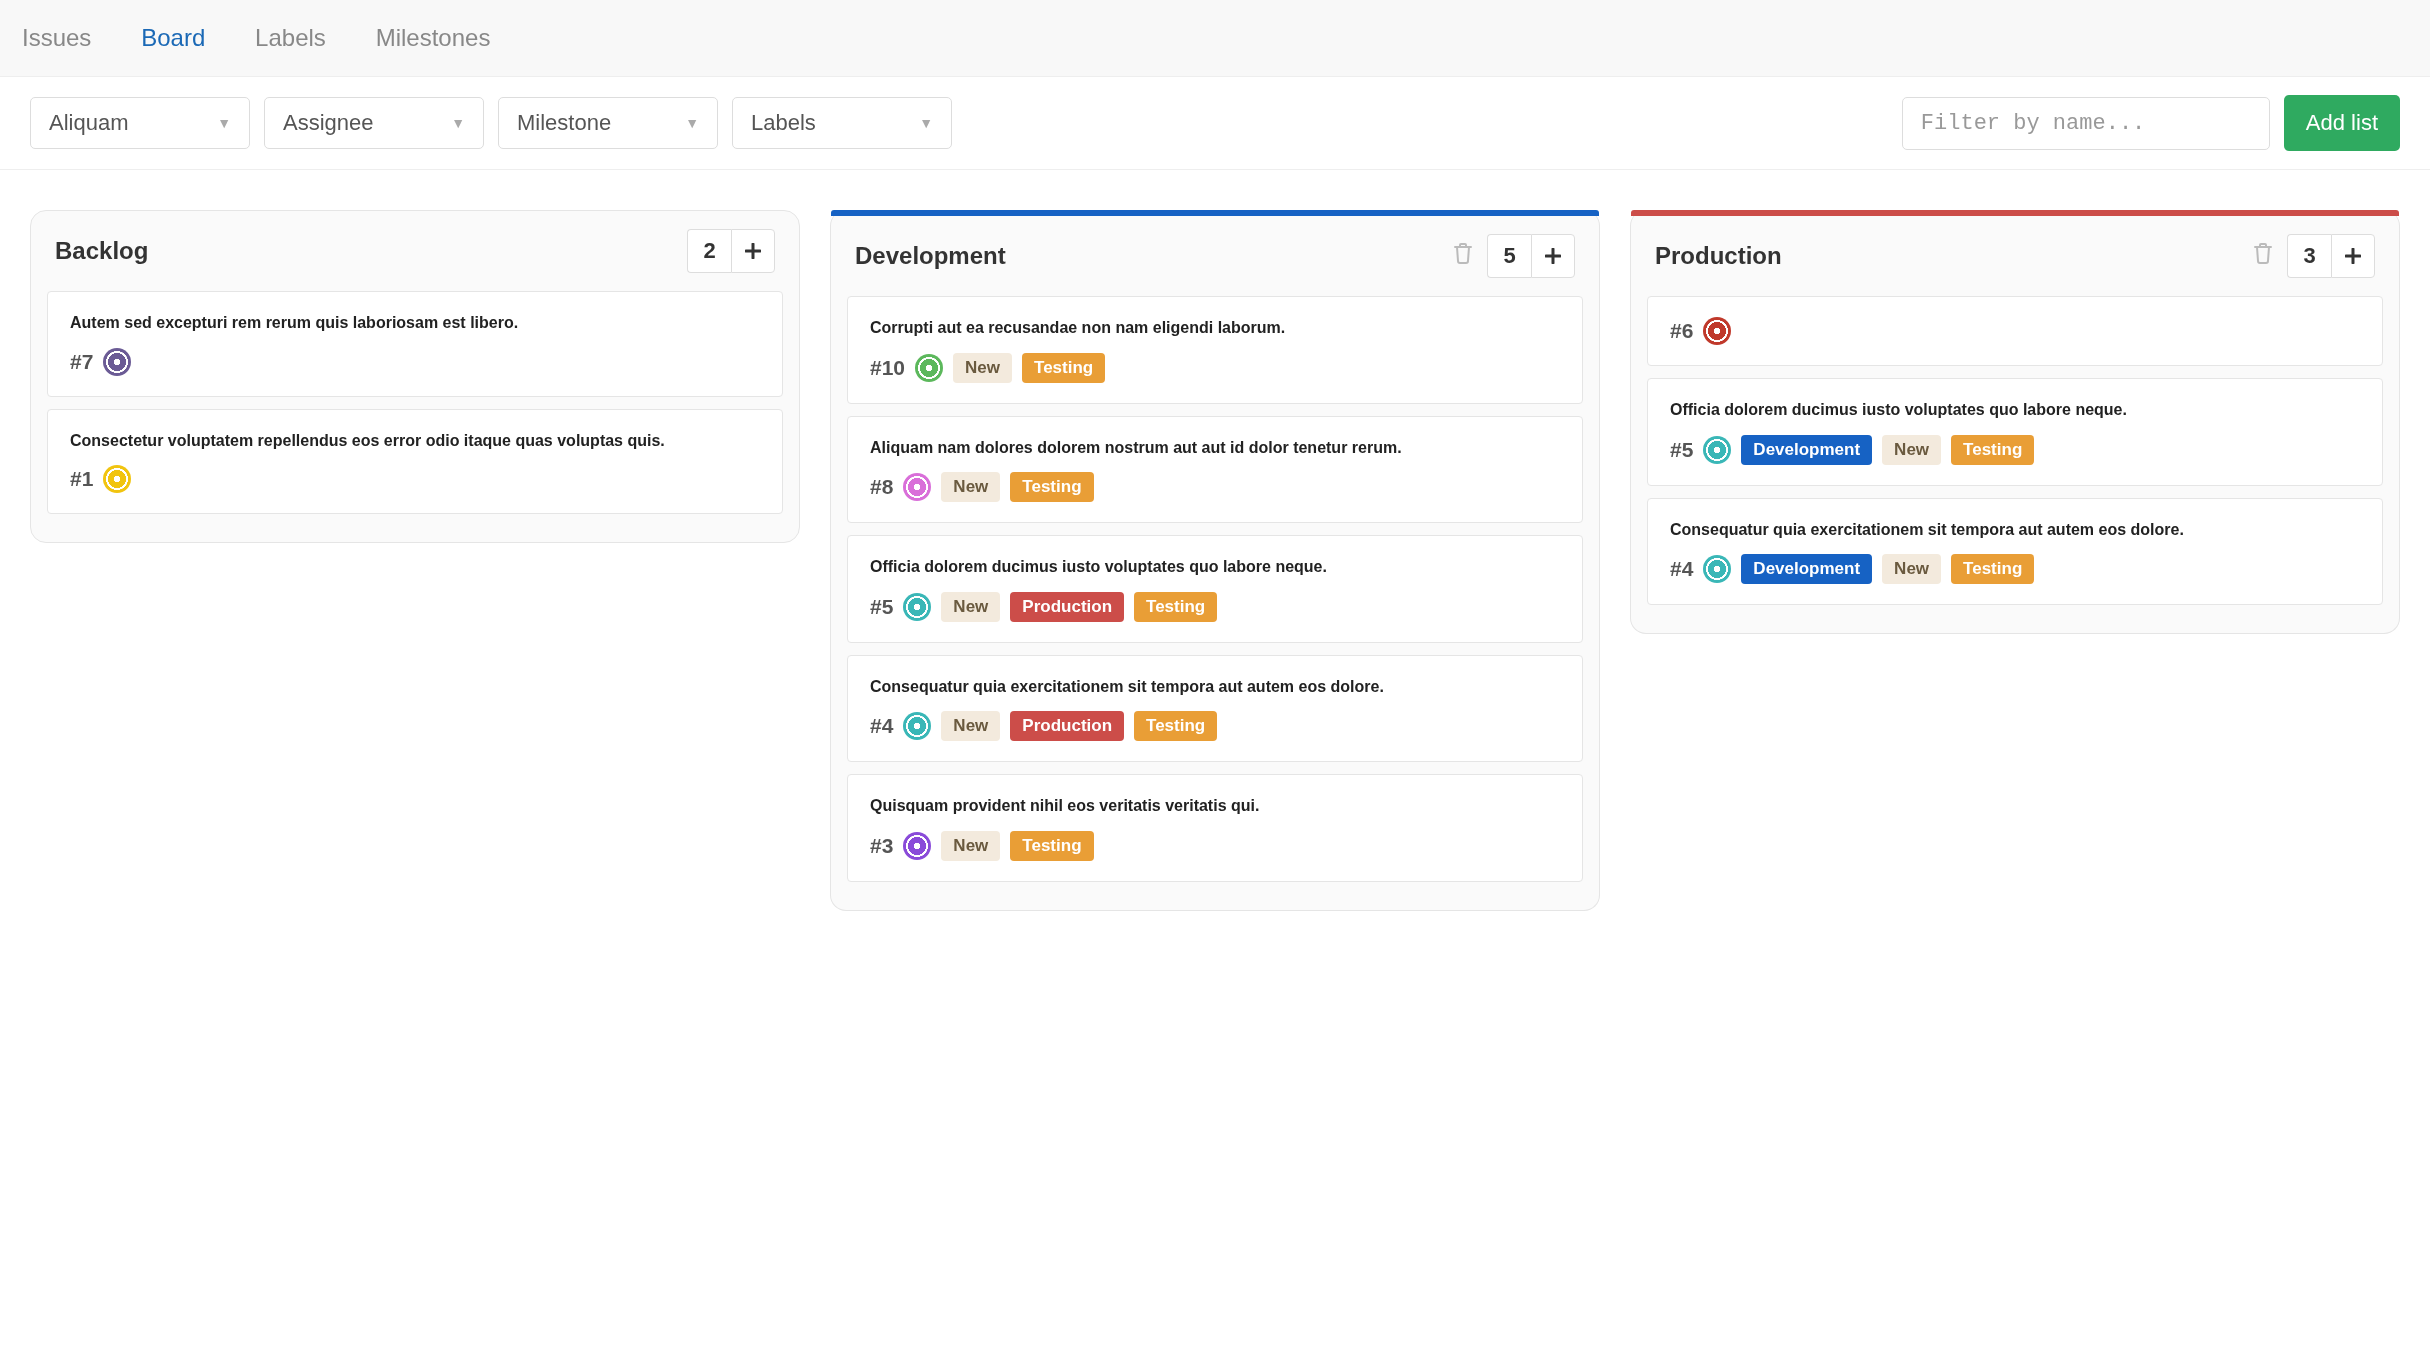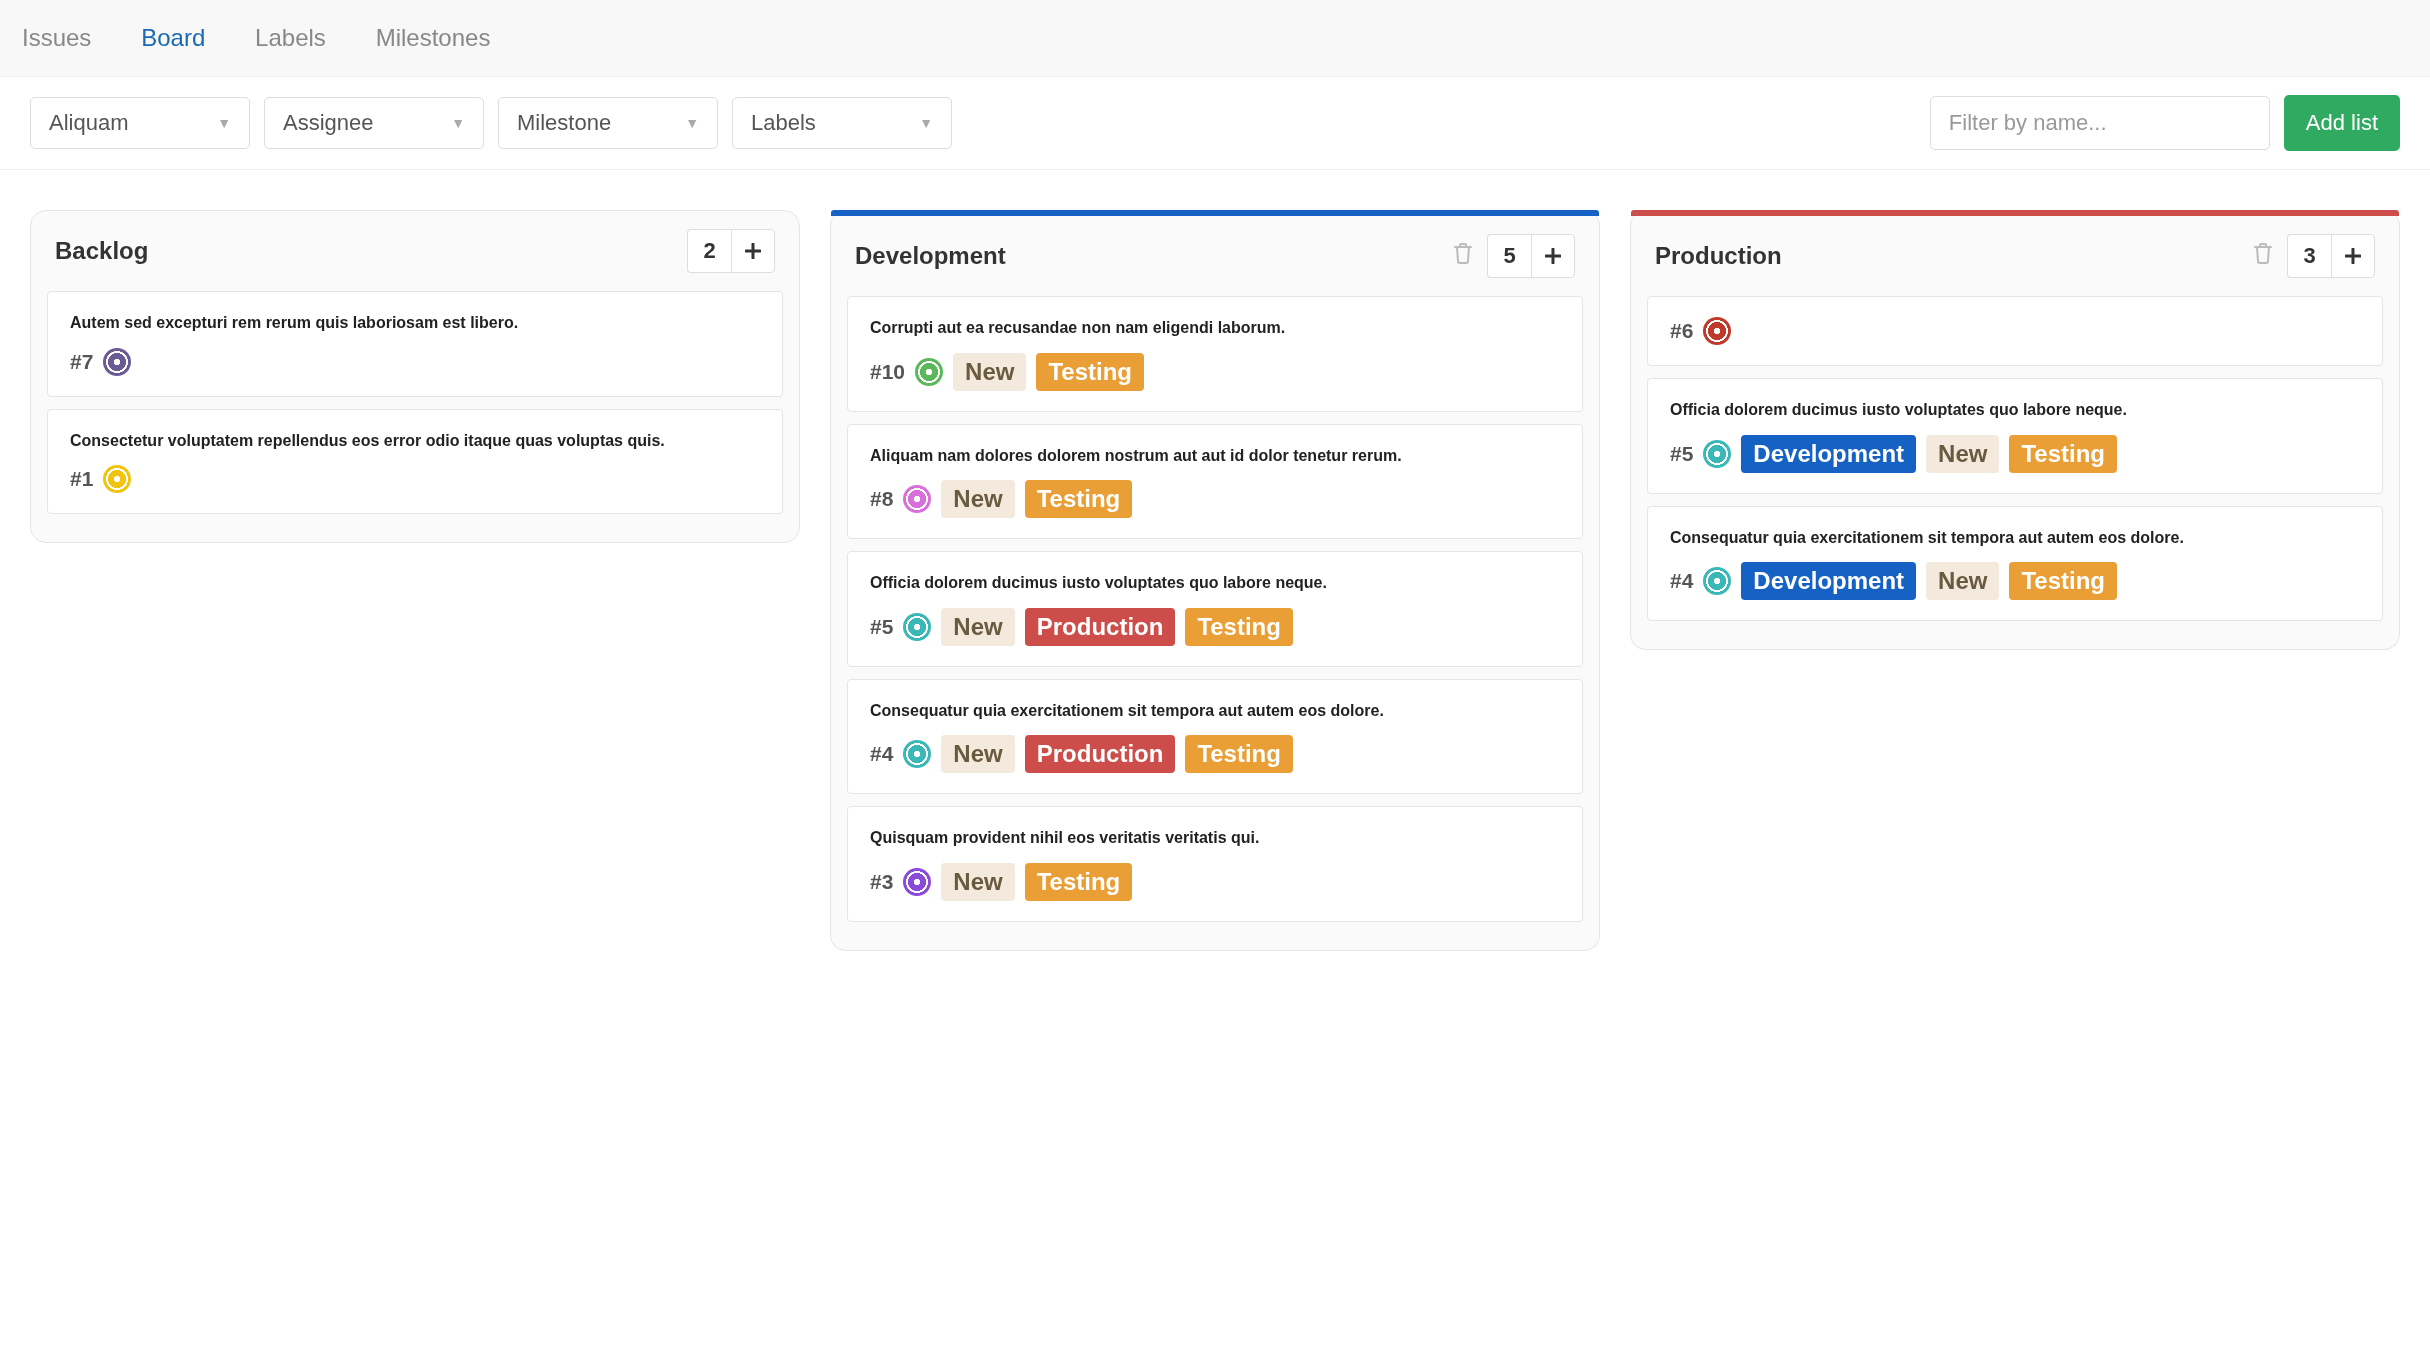--- a/index.html
+++ b/index.html
@@ -46,22 +46,23 @@
 .dropdown .caret {
   color: #aaa;
   font-size: 14px;
 }
 .filter-input {
   margin-left: auto;
   border: 1px solid #ddd;
   border-radius: 5px;
   padding: 13px 18px;
   font-size: 22px;
-  width: 340px;
+  width: 368px;
   color: #333;
+  font-family: Liberation Mono, monospace;
 }
 .filter-input::placeholder { color: #999; }
 .btn-add-list {
   background: #2faa60;
   color: #fff;
   border: none;
   border-radius: 5px;
   padding: 15px 22px;
   font-size: 22px;
   cursor: pointer;
@@ -149,21 +150,21 @@
 .avatar {
   width: 28px;
   height: 28px;
   border-radius: 50%;
   display: inline-block;
 }
 .label {
   display: inline-block;
   padding: 5px 12px;
   border-radius: 4px;
-  font-size: 24px;
+  font-size: 17px;
   font-weight: 600;
   color: #fff;
 }
 .label-new { background: #f3eadd; color: #6a5a3f; }
 .label-testing { background: #e99e36; }
 .label-development { background: #1662c4; }
 .label-production { background: #cc4d49; }
 </style>
 </head>
 <body>

